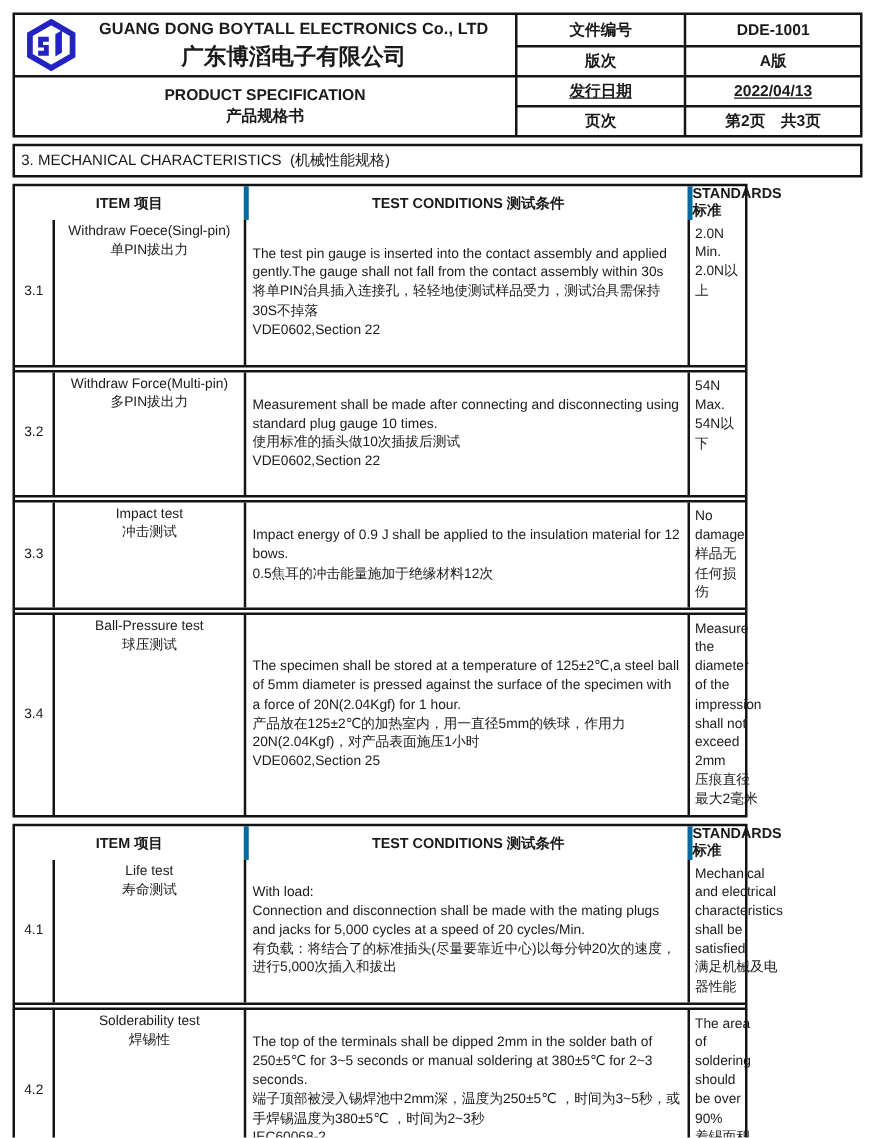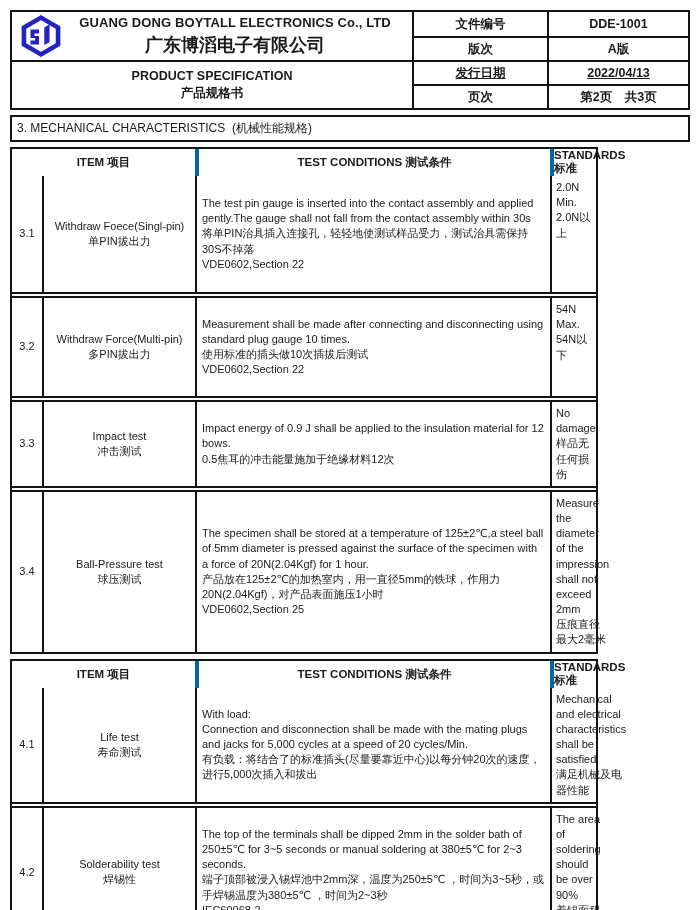--- a/index.html
+++ b/index.html
@@ -45,21 +45,21 @@
   .trow + .trow { border-top:6px double #141414; }
   .thead-row { display:grid; grid-template-columns:183px 355px 1fr; }
   .th {
     display:flex; align-items:center; justify-content:center;
     font-weight:bold; font-size:11.5px; min-height:22px;
   }
   .th + .th { border-left:4px solid #0369a1; }
   .cell { font-size:11px; line-height:1.38; }
   .cell + .cell { border-left:2px solid #141414; }
   .cell.num  { display:flex; align-items:center; justify-content:center; }
-  .cell.item { display:flex; flex-direction:column; align-items:center; justify-content:center; text-align:center; padding:2px 4px; }
+  .cell.item { display:flex; flex-direction:column; align-items:center; text-align:center; padding:2px 4px; }
   .cell.cond { display:flex; flex-direction:column; justify-content:center; padding:4px 5px; }
   .cell.std  { display:flex; flex-direction:column; justify-content:flex-start; padding:4px 4px; }
   .h31 { min-height:116px; } .h32 { min-height:104px; } .h33 { min-height:86px; }
   .h34 { min-height:124px; } .h41 { min-height:110px; } .h42 { min-height:106px; }
   svg .logo-stroke { stroke: var(--logo-blue, #2323c4); }
   svg .logo-fill   { fill:   var(--logo-blue, #2323c4); }
 </style>
 </head>
 <body>
 

